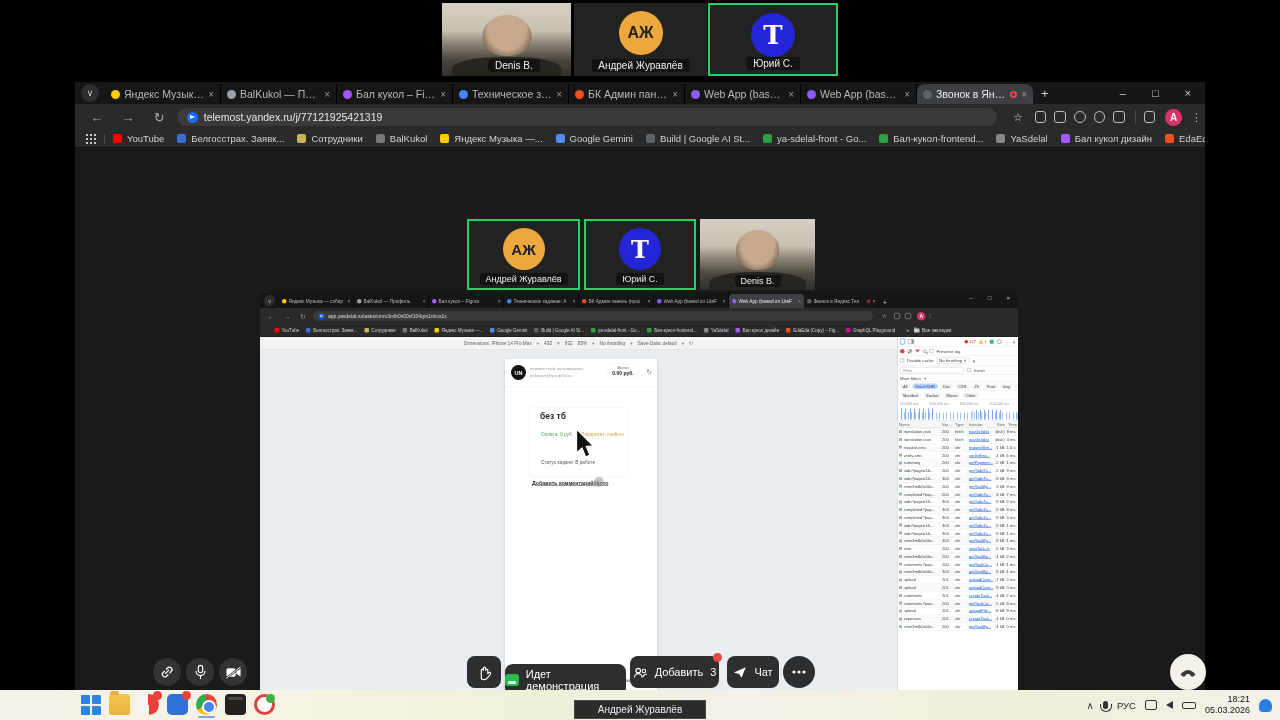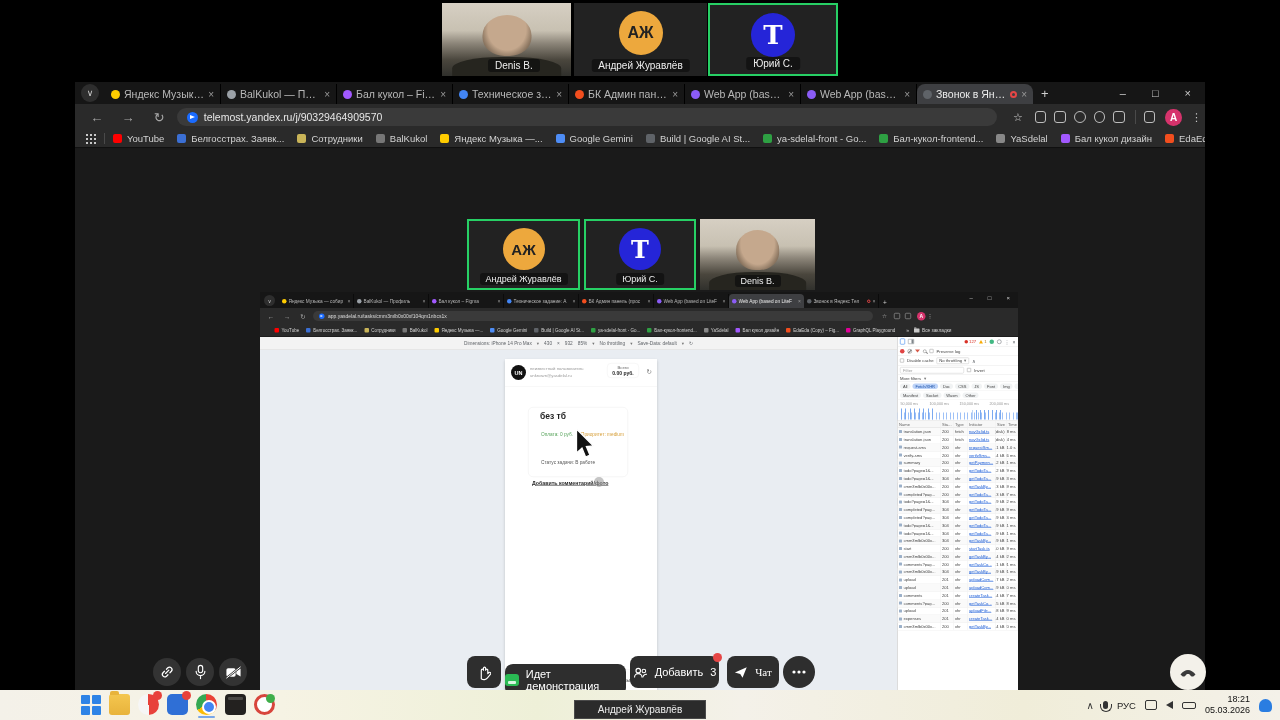--- a/index.html
+++ b/index.html
@@ -303,21 +303,21 @@
         <span>×</span>
       </div>
     </div>
 
     <div class="toolbar">
       <span class="navg">←</span>
       <span class="navg">→</span>
       <span class="navg">↻</span>
       <div class="urlpill">
         <span class="siteic"></span>
-        <span>telemost.yandex.ru/j/90329464909570</span>
+        <span>telemost.yandex.ru/j/77121925421319</span>
       </div>
       <span class="tbi" style="margin-left:12px;">☆</span>
       <span class="miniic" style="margin-left:8px;"></span>
       <span class="miniic" style="margin-left:8px;"></span>
       <span class="miniic" style="margin-left:8px;border-radius:6px;"></span>
       <span class="miniic" style="margin-left:8px;border-radius:50%;"></span>
       <span class="miniic" style="margin-left:8px;"></span>
       <div style="width:1px;height:14px;background:#4a4a4a;margin-left:10px;"></div>
       <span class="miniic" style="margin-left:8px;"></span>
       <div class="avatarA" style="margin-left:10px;">A</div>
@@ -1147,21 +1147,21 @@
           <svg width="15" height="13" viewBox="0 0 20 17">
             <circle cx="7" cy="6" r="3" fill="none" stroke="#fff" stroke-width="1.5"></circle>
             <path d="M2 15 a5 5 0 0 1 10 0" fill="none" stroke="#fff" stroke-width="1.5"></path>
             <circle cx="14.5" cy="6.5" r="2.4" fill="none" stroke="#fff" stroke-width="1.4"></circle>
             <path d="M13 15 a4.6 4.6 0 0 1 5.5 -4" fill="none" stroke="#fff" stroke-width="1.4"></path>
           </svg>
           <span>Добавить</span>
           <span>3</span>
           <span class="reddot"></span>
         </div>
-        <div class="pillbtn" style="left:652px;top:2px;width:52px;font-family:Liberation Serif, serif;">
+        <div class="pillbtn" style="left:652px;top:2px;width:52px;">
           <svg width="14" height="13" viewBox="0 0 18 17">
             <path d="M1 8.5 L16.5 1.5 L11 15.5 L8 10.5 Z" fill="#fff"></path>
           </svg>
           <span>Чат</span>
         </div>
         <div class="pillbtn" style="left:708px;top:2px;width:32px;border-radius:16px;">
           <svg width="14" height="4" viewBox="0 0 14 4">
             <circle cx="2" cy="2" r="1.6" fill="#fff"></circle>
               <circle cx="7" cy="2" r="1.6" fill="#fff"></circle>
               <circle cx="12" cy="2" r="1.6" fill="#fff"></circle>

